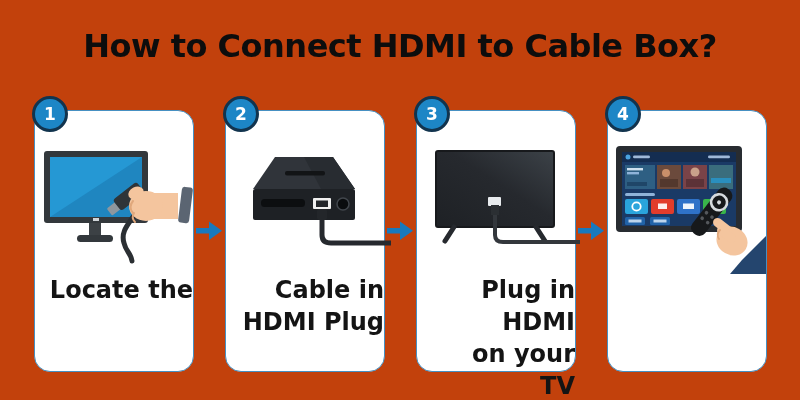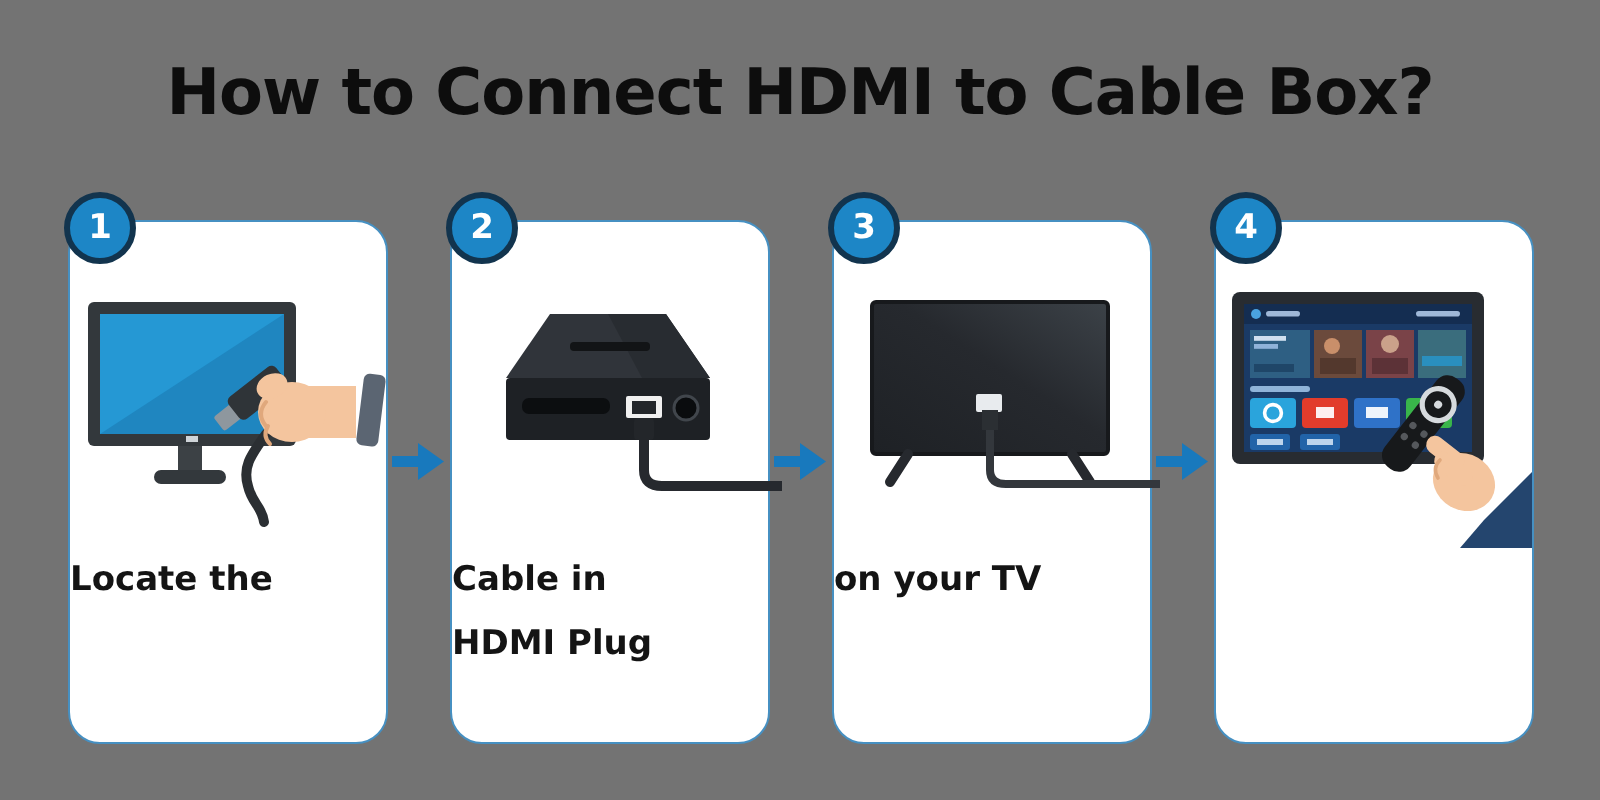--- a/index.html
+++ b/index.html
@@ -3,21 +3,21 @@
 <meta charset="utf-8">
 <style>
   * { box-sizing: border-box; }
   html, body { margin: 0; padding: 0; }
   body {
     width: 800px; height: 400px;
     background: #ffffff;
     font-family: "DejaVu Sans", "Liberation Sans", sans-serif;
     overflow: hidden;
   }
-  .page { position: relative; width: 800px; height: 400px; background: #737373; }
+  .page { position: relative; width: 800px; height: 400px; background: #c2410c; }
 
   .title {
     position: absolute; top: 27px; left: 0; right: 0;
     margin: 0; text-align: center;
     font-size: 32px; font-weight: 800; color: #0d0d0d;
     letter-spacing: -0.5px;
   }
 
   .steps-row {
     position: absolute; left: 34px; top: 110px;
@@ -47,23 +47,23 @@
 
   .illus {
     position: absolute; top: 26px; left: 0; right: 0;
     height: 138px;
     display: flex; align-items: center; justify-content: center;
     overflow: visible;
   }
   .illus svg { overflow: visible; }
 
   .label {
-    position: absolute; top: 163px; left: 0; right: 0;
-    text-align: left;
-    font-size: 17px; font-weight: 700; color: #141414;
+    position: absolute; top: 163px; left: 12px; right: 0;
+    text-align: right;
+    font-size: 24px; font-weight: 700; color: #141414;
     line-height: 32px;
   }
 
   .gap {
     width: 31px; flex: 0 0 auto;
     display: flex; align-items: center; justify-content: center;
   }
   .gap svg { transform: translateY(-11px); }
 </style>
 </head>
@@ -166,20 +166,21 @@
           </defs>
           <rect x="18" y="6" width="118" height="76" rx="2" fill="url(#tvgrad)" stroke="#17191c" stroke-width="2"></rect>
           <rect x="70" y="52" width="13" height="9" rx="1" fill="#e8ebee"></rect>
           <rect x="73" y="60" width="8" height="10" fill="#2b2f33"></rect>
           <path d="M 36,82 L 27,96" stroke="#26292e" stroke-width="5" stroke-linecap="round"></path>
           <path d="M 118,82 L 127,96" stroke="#26292e" stroke-width="5" stroke-linecap="round"></path>
           <path d="M 77,70 L 77,90 Q 77,97 85,97 L 162,97" fill="none" stroke="#33373c" stroke-width="4"></path>
         </svg>
       </div>
       <div class="label">
+        <div>Plug in HDMI</div>
         <div>on your TV</div>
       </div>
     </div>
 
     <div class="gap">
       <svg width="27" height="21" viewBox="0 0 27 21">
         <rect x="0" y="8" width="14" height="5.5" fill="#1879bd"></rect>
         <polygon points="13,1.5 26,10.7 13,20" fill="#1879bd"></polygon>
       </svg>
     </div>

